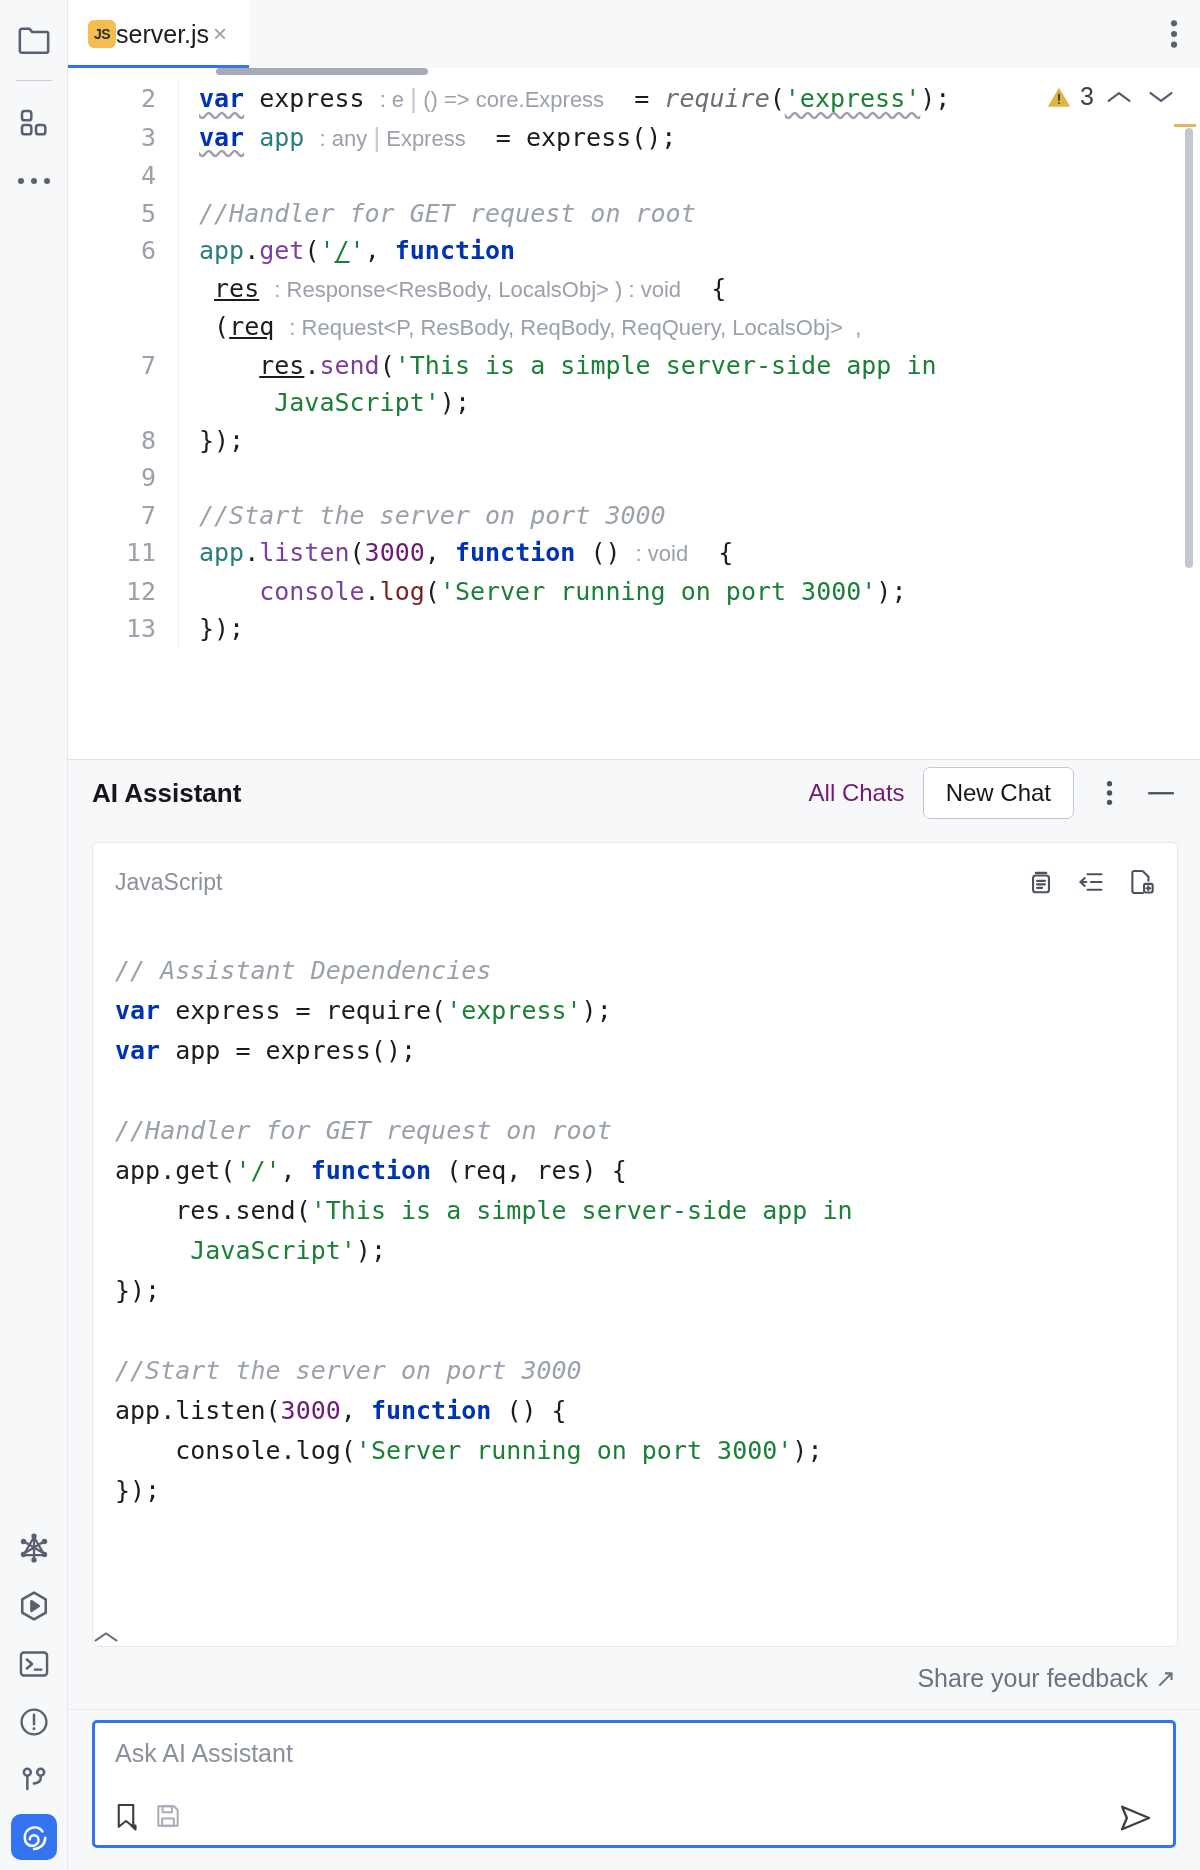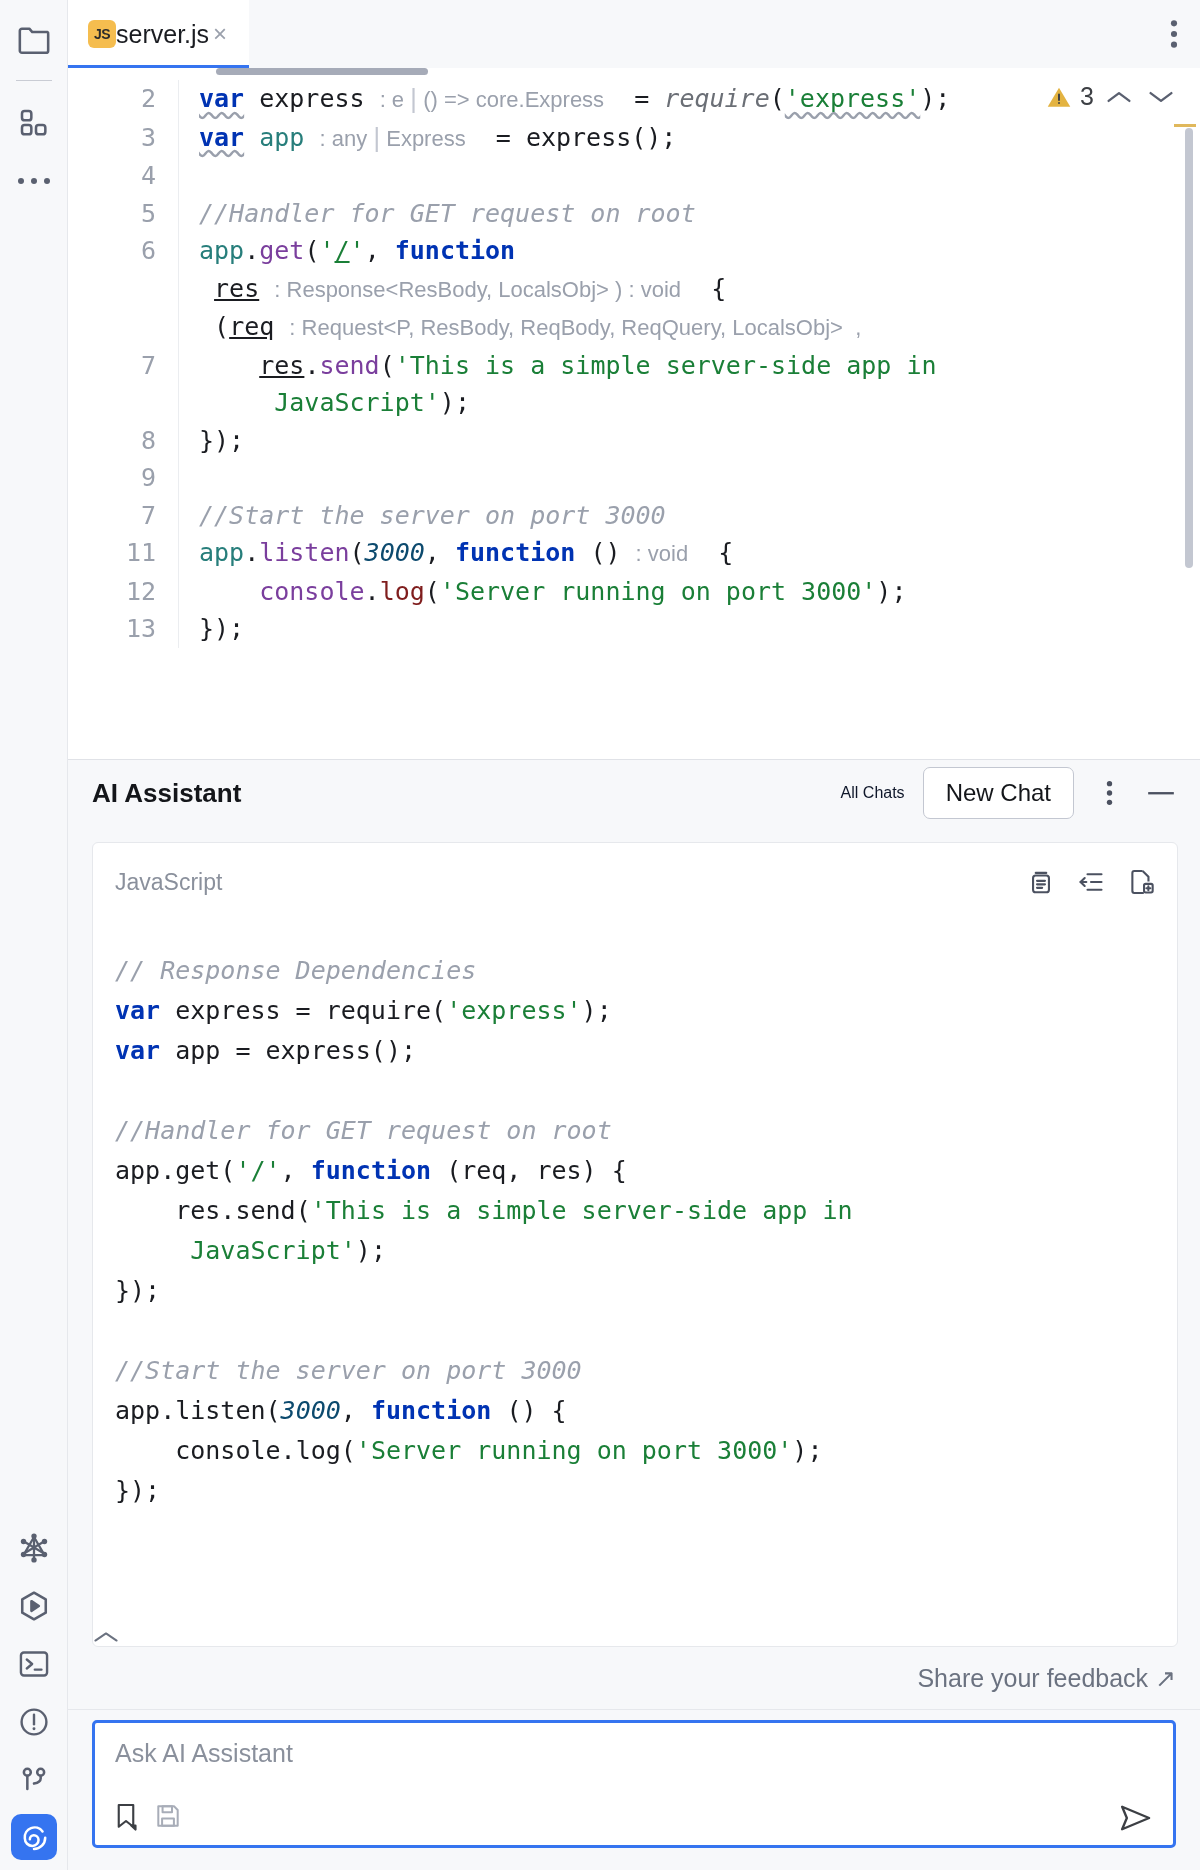--- a/index.html
+++ b/index.html
@@ -92,21 +92,21 @@
     width: 110px; flex: 0 0 110px; text-align: right;
     color: #9aa0ac; padding-right: 22px;
     font-family: "DejaVu Sans Mono", monospace; font-size: 25px;
   }
   .ln-gutterline { flex: 0 0 1px; align-self: stretch; background: #ebedf0; margin-right: 20px; }
   .ln-code { flex: 1 1 auto; white-space: pre-wrap; color: #1a1c21; }
 
   .kw   { color: #0033b3; font-weight: 600; }
   .str  { color: #1a7f37; }
   .fn   { color: #7a3e9d; }
-  .num  { color: #0c4a6e; font-style: italic; }
+  .num  { color: #701a75; }
   .cmt  { color: #9aa0ac; font-style: italic; }
   .prop { color: #277e7b; text-align: right; }
   .orange { color: #7f1d1d; }
   .hint {
     color: #9aa0ac; font-family: "Liberation Sans", sans-serif; font-size: 22px;
   }
   .hint-sep { color: #c3c7d1; padding: 0 2px; }
   .under-ident { text-decoration: underline; text-decoration-color: #1a1c21; }
   .squiggle {
     text-decoration: underline wavy #9aa0ac; text-decoration-skip-ink: none;
@@ -120,21 +120,21 @@
   .warn-count { font-size: 25px; color: #3c3f44; font-family: "Liberation Sans", sans-serif; }
   .chev { color: #5a6070; font-size: 22px; padding: 0 4px; }
 
   
   .ai-panel { flex: 1 1 auto; display: flex; flex-direction: column; background: #f7f8fa; min-height: 0; }
   .ai-header {
     height: 66px; flex: 0 0 66px; display: flex; align-items: center;
     padding: 0 22px 0 24px; background: #f7f8fa; gap: 18px;
   }
   .ai-title { font-size: 26px; font-weight: bold; color: #14161a; flex: 1 1 auto; }
-  .link-allchats { color: #0f172a; font-size: 16px; }
+  .link-allchats { color: #701a75; font-size: 24px; }
   .btn-newchat {
     border: 1px solid #c3c7d1; background: #fff; border-radius: 7px;
     font-size: 24px; color: #14161a; padding: 11px 22px;
     font-family: "Liberation Sans", sans-serif;
   }
   .icon-btn { color: #4b5160; display: flex; align-items: center; justify-content: center; width: 34px; height: 34px; }
 
   .ai-body { flex: 1 1 auto; position: relative; padding: 16px 22px 0 24px; min-height: 0; overflow: hidden; }
   .codecard {
     background: #fff; border: 1px solid #e6e8ec; border-radius: 6px;
@@ -450,21 +450,21 @@
                   <path d="M13.4 2.6H6.2A1.6 1.6 0 0 0 4.6 4.2v15.6a1.6 1.6 0 0 0 1.6 1.6h8.2"></path>
                   <path d="M13.4 2.6 18.4 7.6v4"></path>
                   <rect x="14.6" y="13.6" width="7.4" height="7.4" rx="1.4"></rect>
                   <path d="M18.3 15.6v3.4M16.6 17.3h3.4" stroke-linecap="round"></path>
                 </svg>
               </span>
             </span>
           </div>
 
           <div class="ai-code">
-<span class="cmt">// Response Dependencies</span>
+<span class="cmt">// Assistant Dependencies</span>
 <span><span class="kw">var</span> express = require(<span class="str">'express'</span>);</span>
 <span><span class="kw">var</span> app = express();</span>
 <span> </span>
 <span class="cmt">//Handler for GET request on root</span>
 <span>app.get(<span class="str">'/'</span>, <span class="kw">function</span> (req, res) {</span>
 <span>    res.send(<span class="str">'This is a simple server-side app in</span></span>
 <span>     <span class="str">JavaScript'</span>);</span>
 <span>});</span>
 <span> </span>
 <span class="cmt">//Start the server on port 3000</span>

